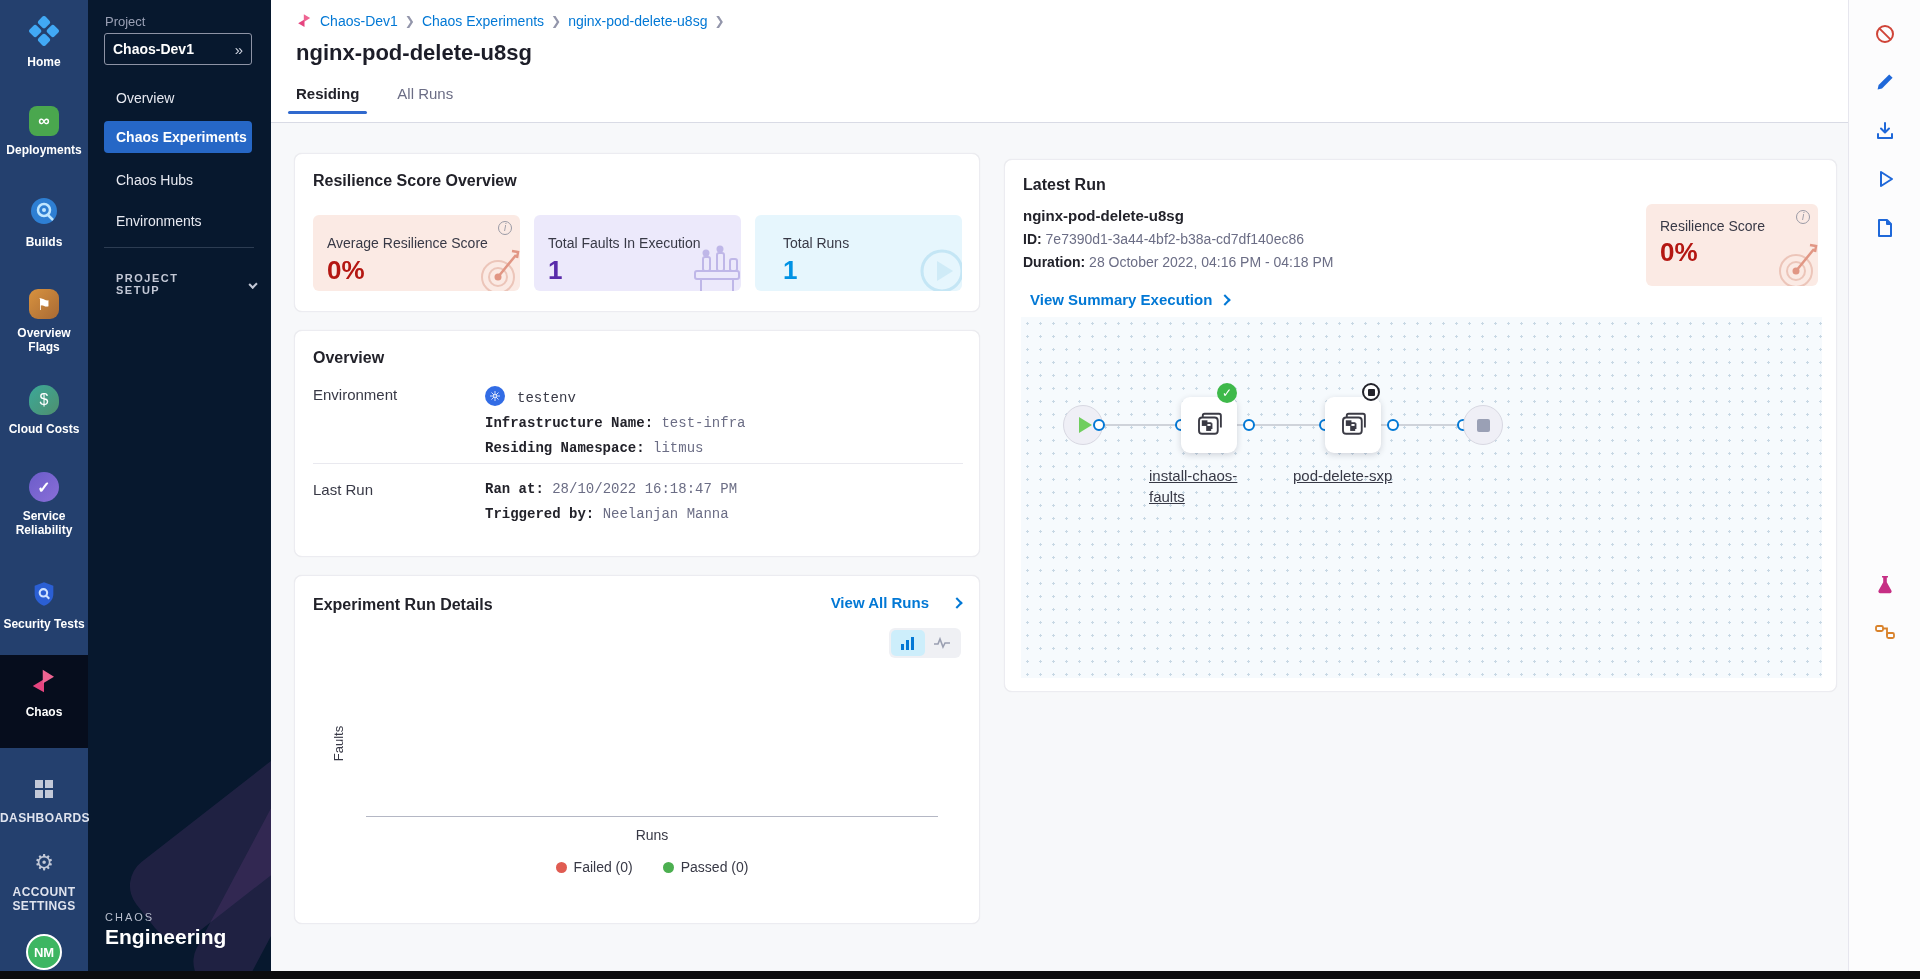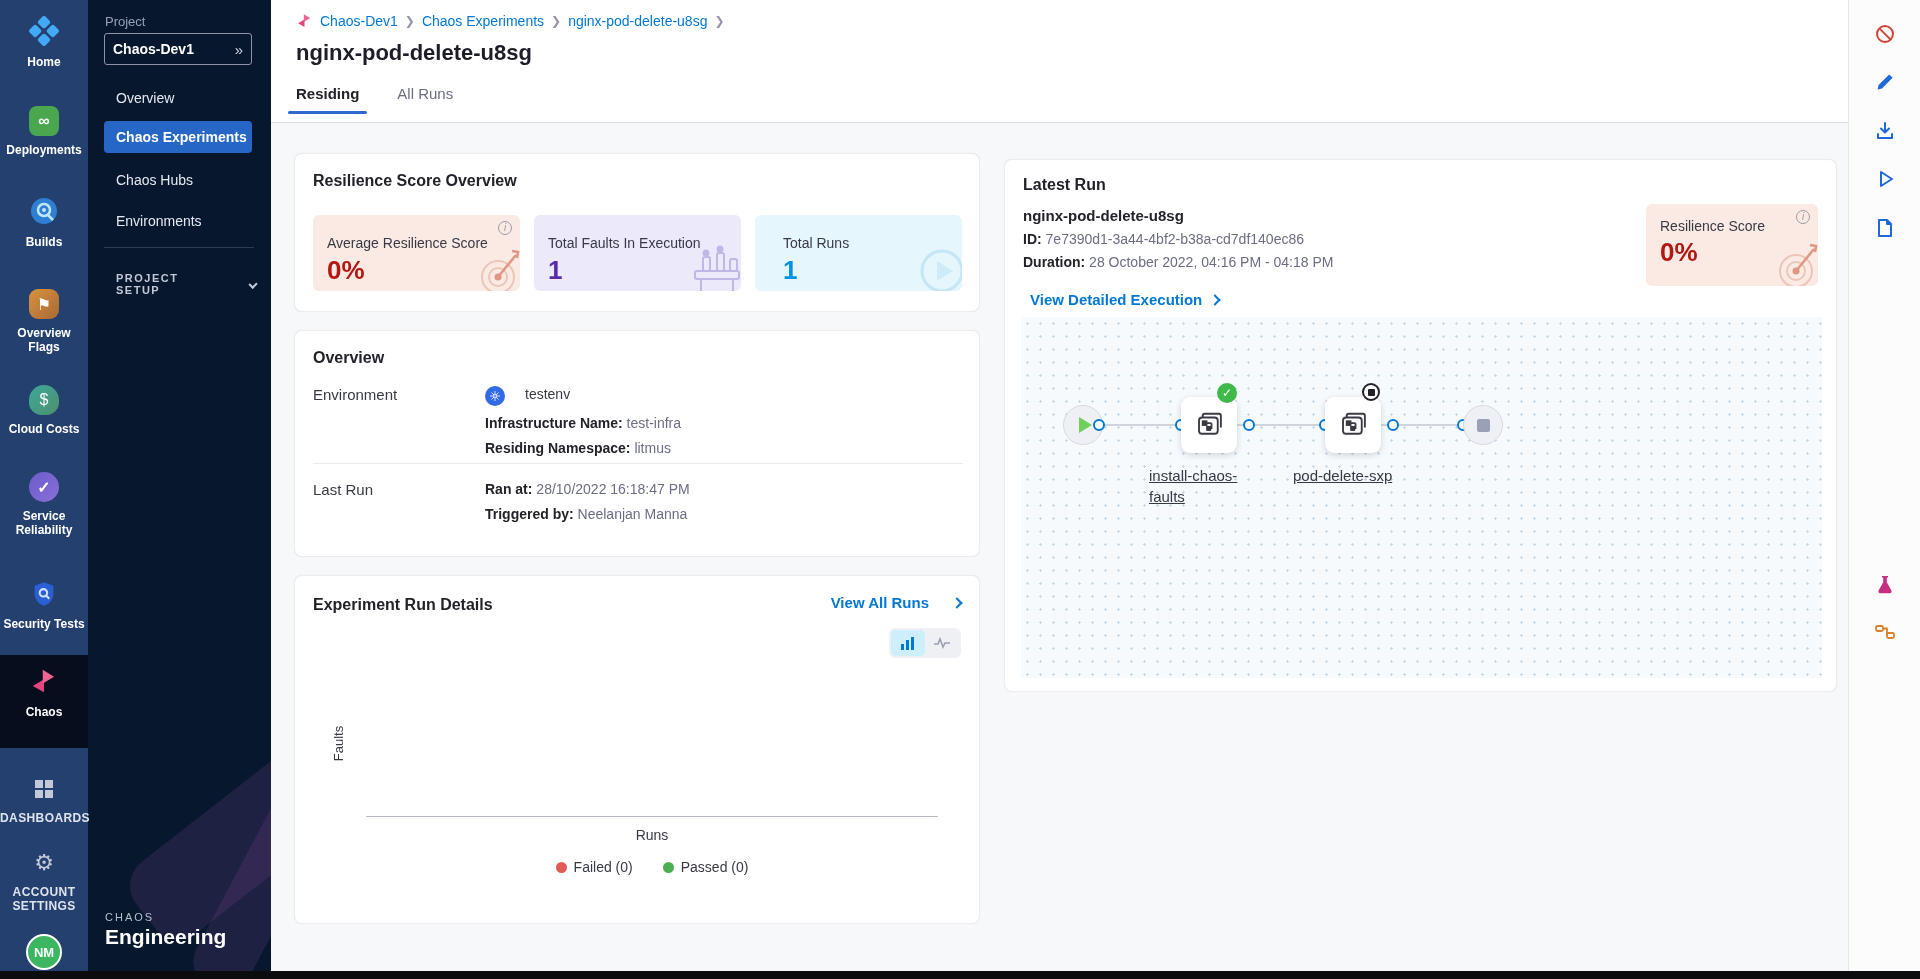--- a/index.html
+++ b/index.html
@@ -70,21 +70,21 @@
   .tile-purple { background:#ece9fb; }  .tile-purple .t-value { color:#592baa; }
   .tile-blue   { background:#e6f6fd;padding-left:28px; }  .tile-blue .t-value { color:#0092e4; }
   .info-ico { position:absolute; right:8px; top:6px; width:14px; height:14px; border:1px solid #9a9aa5; border-radius:50%;
               color:#9a9aa5; font-size:10px; line-height:12px; text-align:center; font-style:italic; }
   .deco { position:absolute; right:-6px; bottom:-10px; opacity:.75; }
 
   
   .ovw-row { position:absolute; left:18px; display:flex; }
   .ovw-label { width:172px; font-size:15px; color:#383946; }
   .ovw-val { font-size:14px; color:#383946; }
-  .ovw-line { margin-bottom:9px; display:flex; align-items:flex-start; gap:20px; }
+  .ovw-line { margin-bottom:9px; display:flex; align-items:flex-end; gap:12px;font-family:Liberation Mono, monospace; }
   .kv b { color:#22222a; font-weight:bold; }
   .kv span.v { color:#6b6d85; }
   .ovw-div { position:absolute; left:18px; top:132px; width:650px; height:1px; background:#e9e9ef; }
 
   .k8s-badge { width:20px; height:20px; border-radius:50%; background:#326ce5; display:inline-flex; align-items:center; justify-content:center; }
 
   
   .link-row { position:absolute; right:18px; top:18px; display:flex; align-items:center; gap:24px; cursor:pointer; }
   .blue-link { color:#0278d5; font-size:15px; font-weight:bold; }
   .chev-blue { width:8px; height:8px; border-right:2.5px solid #0278d5; border-bottom:2.5px solid #0278d5; transform:rotate(-45deg); display:inline-block; }
@@ -423,21 +423,21 @@
     <section class="card" id="card-latest">
       <div class="card-title" style="position:absolute; left:18px; top:16px;">Latest Run</div>
       <div class="lr-name">nginx-pod-delete-u8sg</div>
 
       <div class="lr-kv kv" style="top:71px;"><span><b>ID:</b>
         <span class="v">7e7390d1-3a44-4bf2-b38a-cd7df140ec86</span></span></div>
       <div class="lr-kv kv" style="top:94px;"><span><b>Duration:</b>
         <span class="v">28 October 2022, 04:16 PM - 04:18 PM</span></span></div>
 
       <div class="lr-link">
-        <span class="blue-link">View Detailed Execution</span>
+        <span class="blue-link">View Summary Execution</span>
         <span class="chev-blue"></span>
       </div>
 
       <div class="score-tile">
         <span class="info-ico">i</span>
         <div class="t-label">Resilience Score</div>
         <div class="t-value">0%</div>
         <span class="deco">
           <svg width="58" height="56" viewBox="0 0 58 54">
             <circle cx="30" cy="34" r="16" fill="none" stroke="#e7b9ab" stroke-width="2"></circle>

